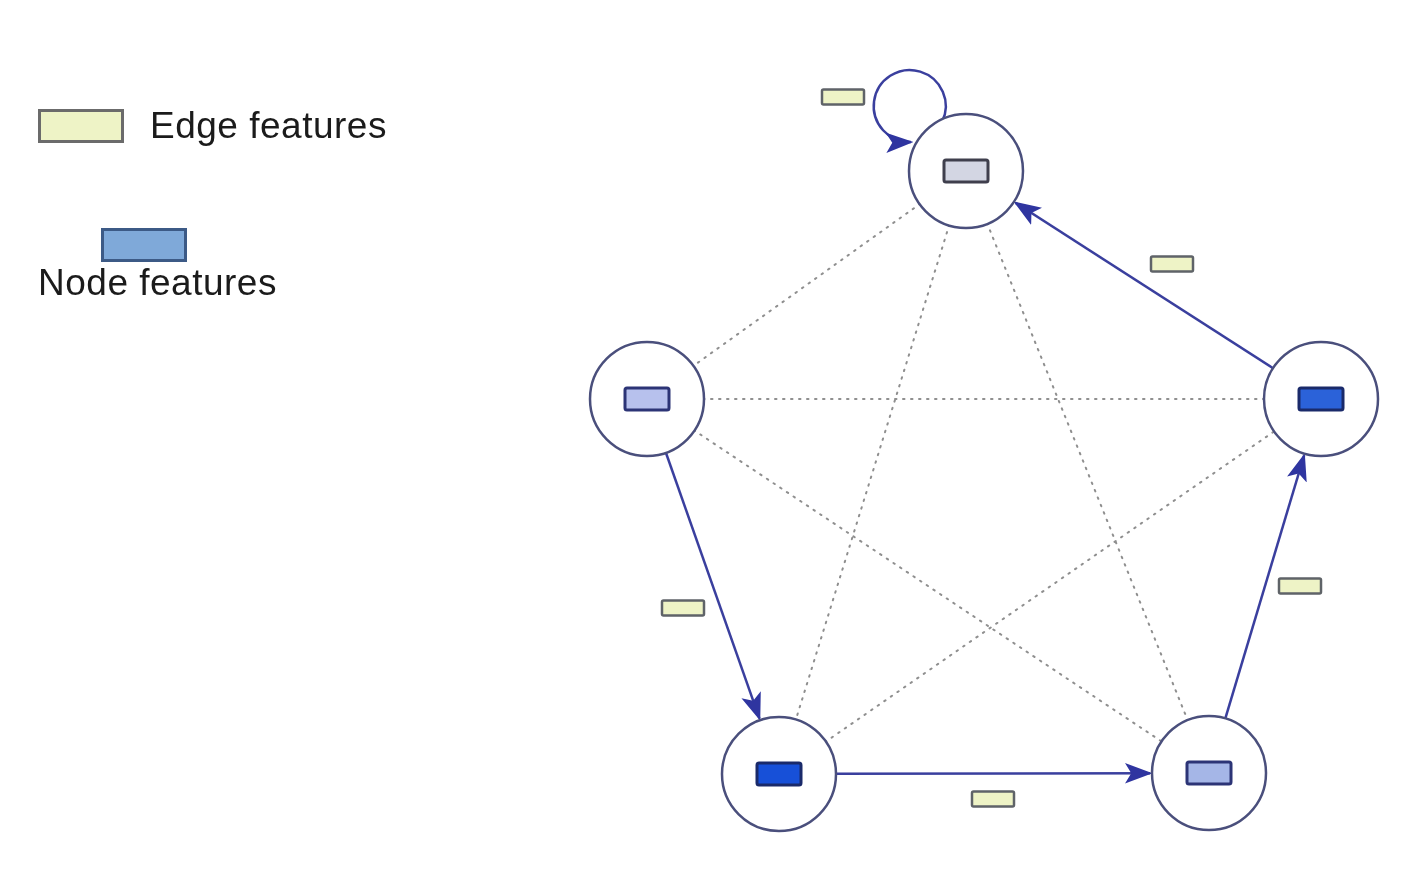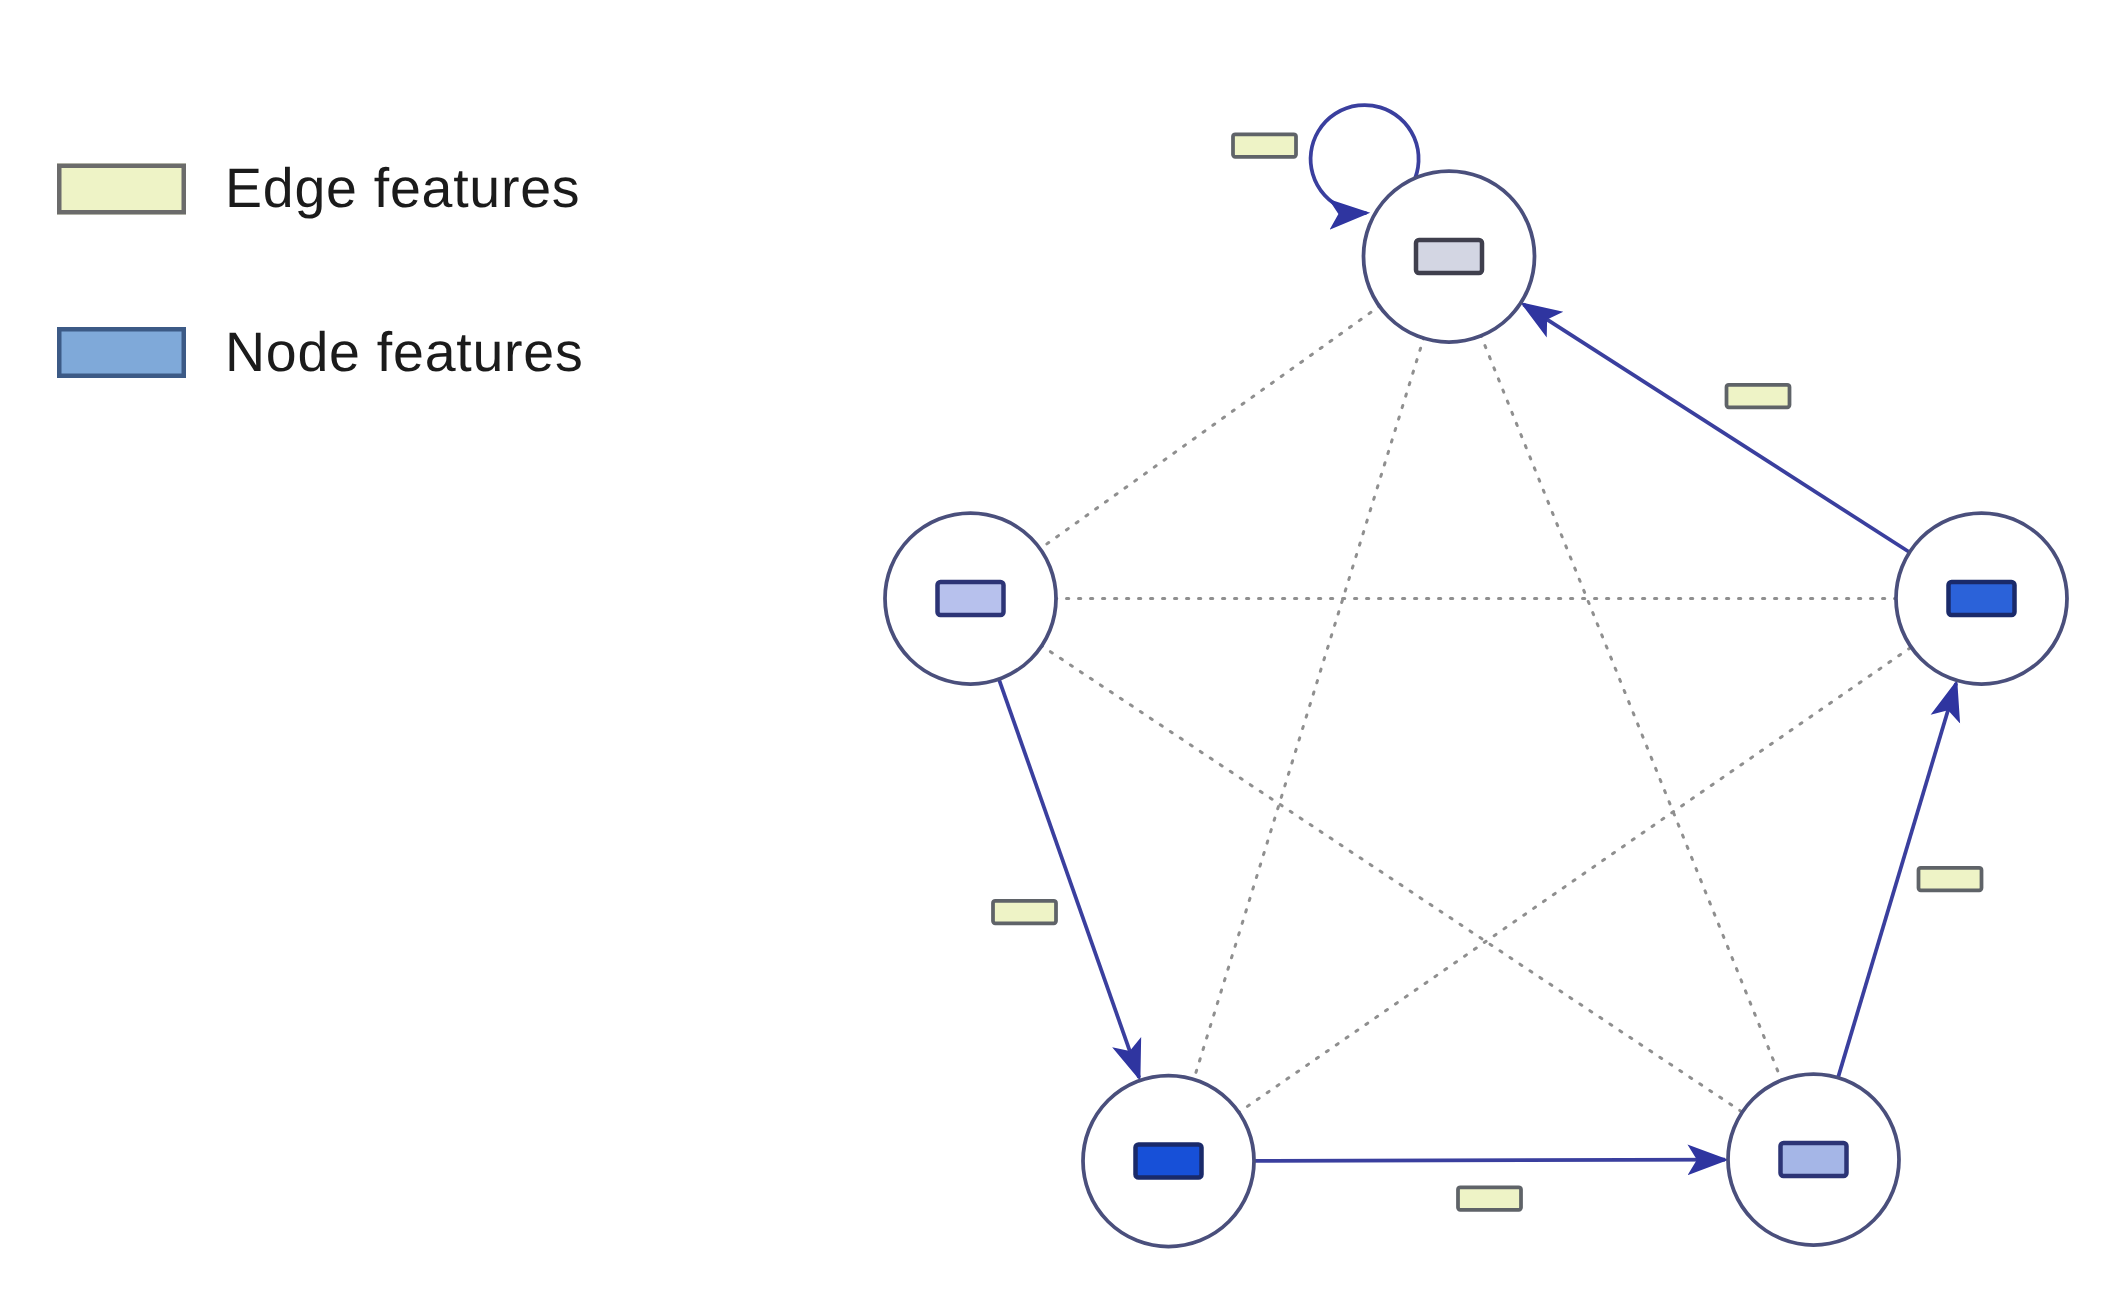--- a/index.html
+++ b/index.html
@@ -26,21 +26,21 @@
     top: 0;
   }
   .legend-row {
     position: absolute;
     left: 0;
     display: flex;
     align-items: center;
     white-space: nowrap;
   }
   .legend-row.row-0 { top: 105px; }
-  .legend-row.row-1 { top: 214px; }
+  .legend-row.row-1 { top: 228px; flex-direction: column; }
   .legend-swatch {
     display: inline-block;
     width: 80px;
     height: 28px;
     border: 3px solid #666;
     box-sizing: content-box;
     margin-right: 26px;
   }
   .legend-label {
     font-size: 37px;

